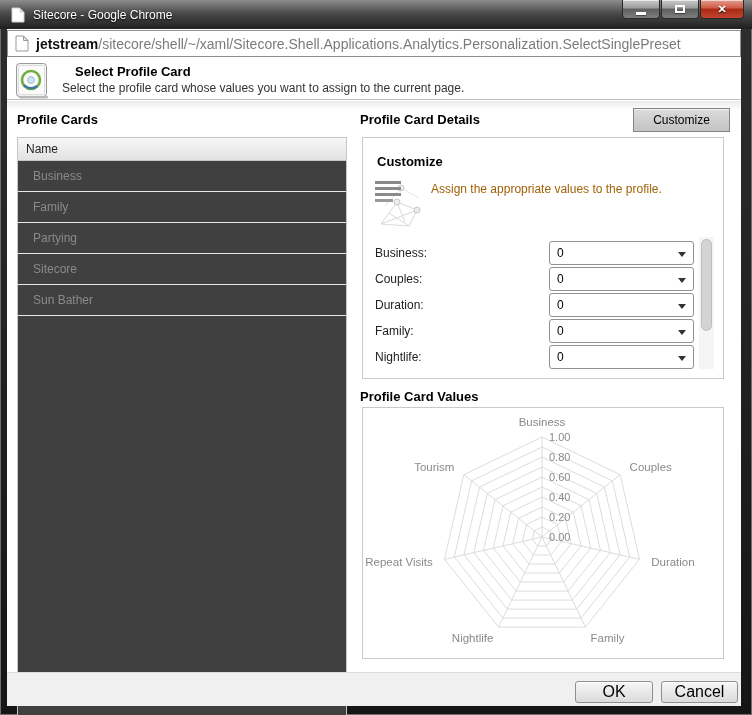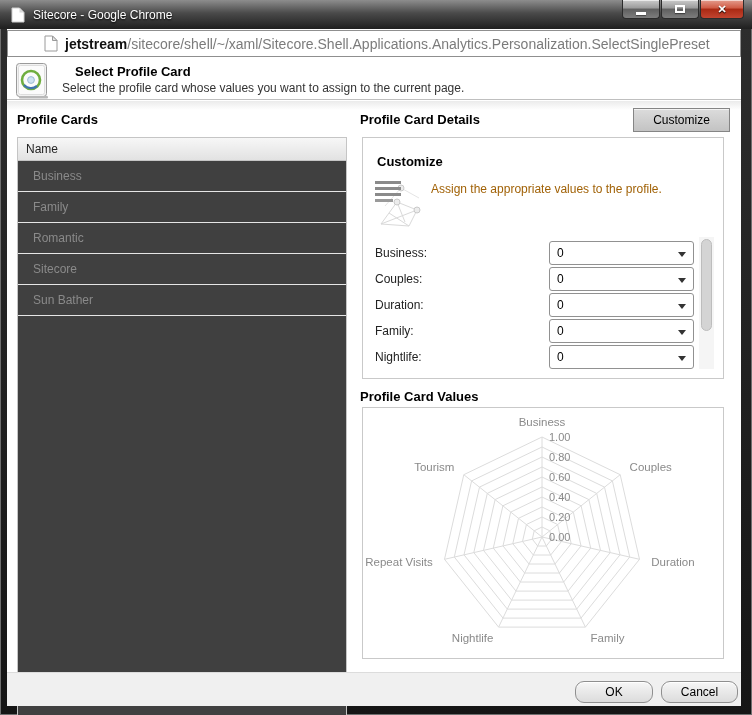--- a/index.html
+++ b/index.html
@@ -22,21 +22,21 @@
   .winbtn.close { width:44px;
             background:linear-gradient(#e49c8d 0%, #cf5a44 45%, #a92913 50%, #c24430 100%); }
   .glyph-min { width:10px; height:3px; background:#fff; margin-top:8px; box-shadow:0 1px 1px #00000066; }
   .glyph-max { width:10px; height:8px; border:2px solid #fff; box-shadow:0 1px 1px #00000066; }
   .glyph-close { color:#fff; font-size:11px; font-weight:bold; text-shadow:0 1px 1px #000; }
 
   
   .content { position:absolute; left:7px; top:29px; width:734px; height:677px; background:#fff; }
 
   .urlbar { position:absolute; left:0; top:1px; width:734px; height:27px; background:#fff;
-            border:1px solid #8f8f8f; display:flex; align-items:center; overflow:hidden;padding-left:29px; }
+            border:1px solid #8f8f8f; display:flex; align-items:center; overflow:hidden; }
   .urlbar .uicon { margin:0 7px 0 7px; display:inline-flex; flex:none; }
   .url-text { font-size:14px; white-space:nowrap; color:#7b7b7b; }
   .url-text .host { color:#111; font-weight:bold; }
 
   .dlg-header { position:absolute; left:0; top:29px; width:734px; height:42px;
                 border-bottom:1px solid #bfbfbf; background:#fff; }
   .dlg-header .hicon { position:absolute; left:6px; top:3px; }
   .dlg-title { position:absolute; left:55px; top:6px; font-size:13px; font-weight:bold; color:#000;margin-left:13px; }
   .dlg-subtitle { position:absolute; left:55px; top:23px; font-size:12px; color:#333; }
   .header-shadow { position:absolute; left:0; top:72px; width:734px; height:9px;
@@ -80,23 +80,23 @@
   
   .chart-box { position:absolute; left:355px; top:378px; width:362px; height:252px;
                border:1px solid #c9c9c9; background:#fff; }
   .chart-box svg { display:block; }
   .radar-tick { font-size:11px; fill:#8a8a8a; font-family:"Liberation Sans",sans-serif; }
   .radar-axis { font-size:11.5px; fill:#8a8a8a; font-family:"Liberation Sans",sans-serif; }
 
   
   .footer { position:absolute; left:0; top:643px; width:734px; height:34px;
             background:#f0f0f0; border-top:1px solid #dcdcdc; }
-  .btn { position:absolute; top:8px; height:22px; border:1px solid #8f8f8f; border-radius:9px;
+  .btn { position:absolute; top:8px; height:22px; border:1px solid #8f8f8f; border-radius:3px;
          background:linear-gradient(#f7f7f7 0%, #eaeaea 45%, #dcdcdc 100%);
-         box-shadow:inset 0 1px 0 #fff; font-size:12px; color:#000;
+         box-shadow:inset 0 1px 0 #fff; font-size:16px; color:#000;
          display:flex; align-items:center; justify-content:center; cursor:default; }
   .btn-ok { left:568px; width:78px; }
   .btn-cancel { left:654px; width:77px; }
 </style>
 </head>
 <body>
 
 <div class="window">
 
   <div class="titlebar">
@@ -150,21 +150,21 @@
 
     <div class="section-heading" style="left:10px; top:83px;">Profile Cards</div>
     <div class="section-heading" style="left:353px; top:83px;">Profile Card Details</div>
 
     <div class="customize-btn">Customize</div>
 
     <div class="cards-table">
       <div class="cards-head">Name</div>
       <div class="card-row">Business</div>
       <div class="card-row">Family</div>
-      <div class="card-row">Romantic</div>
+      <div class="card-row">Partying</div>
       <div class="card-row">Sitecore</div>
       <div class="card-row">Sun Bather</div>
     </div>
 
     <div class="details-box">
       <div class="panel-heading">Customize</div>
       <span class="panel-icon">
         <svg width="48" height="50" viewBox="0 0 48 50">
           <g stroke="#d9d9d9" fill="none">
             <path d="M6 46 L22 24 L42 32 L34 48 Z"></path>

